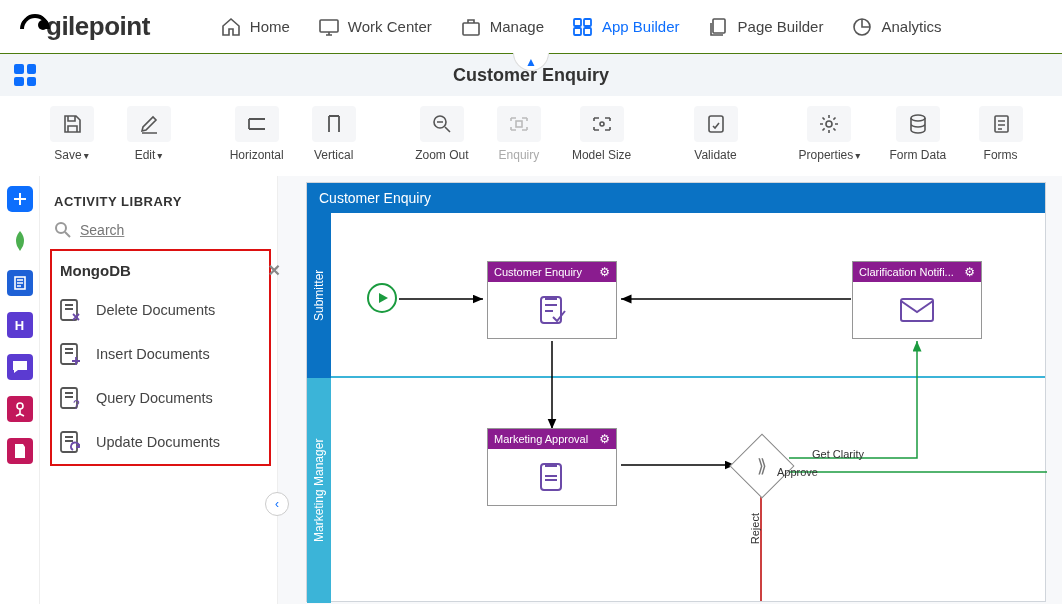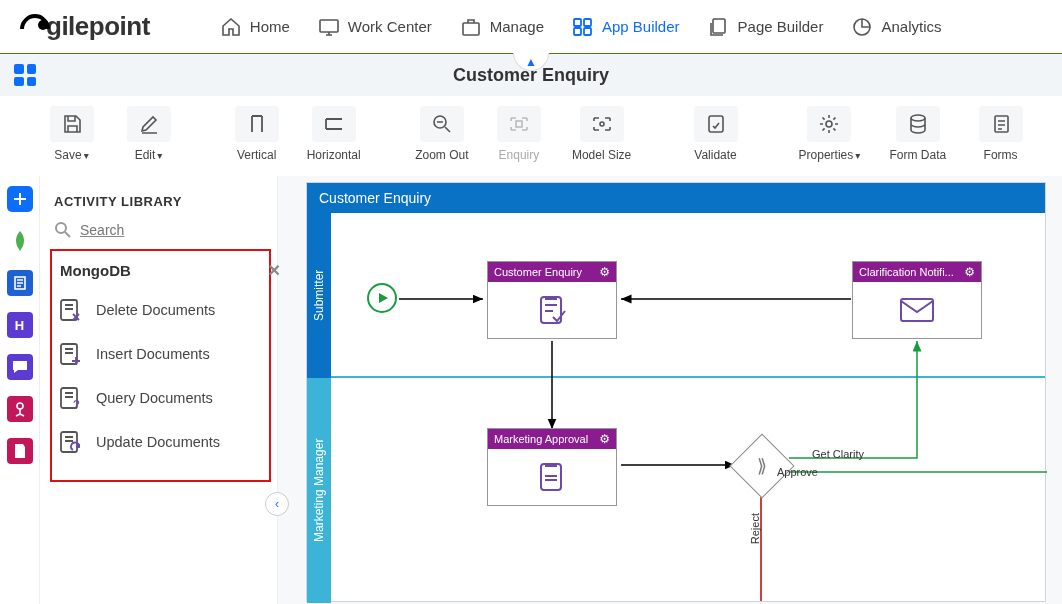--- a/index.html
+++ b/index.html
@@ -33,21 +33,21 @@
   .tool-gap { width:18px; }
   .chev { font-size:10px; }
   
   .main { display:flex; height: calc(604px - 54px - 42px - 80px); }
   .rail { width:40px; background:#fff; border-right:1px solid #eee; display:flex; flex-direction:column; align-items:center; padding-top:10px; gap:16px;}
   .rail-item{ width:26px;height:26px; border-radius:5px; display:flex; align-items:center; justify-content:center; cursor:pointer;}
   .sidepanel { width:238px; background:#fff; border-right:1px solid #eee; position:relative; }
   .panel-title{ font-size:13px; font-weight:700; letter-spacing:0.5px; padding:18px 14px 12px; color:#333;}
   .search-row{ display:flex; align-items:center; padding:0 14px 10px; gap:8px; color:#888;text-decoration:underline;}
   .search-row input{ border:none; outline:none; font-size:14px; flex:1; background:transparent;}
-  .mongo-box{ margin:0 6px 8px 10px; border:2px solid #d11; padding:6px 4px 16px; }
+  .mongo-box{ margin:0 6px 8px 10px; border:2px solid #d11; padding:6px 4px 0; }
   .mongo-header{ display:flex; align-items:center; justify-content:space-between; padding:4px 4px 8px; font-size:15px; font-weight:600; color:#333;}
   .mongo-header .x{ color:#888; font-size:16px; cursor:pointer; margin-right:-22px; padding-right: 2px;}
   .mongo-item{ display:flex; align-items:center; gap:12px; padding:10px 2px; font-size:14.5px; color:#444; cursor:grab;}
   .mongo-item .mi-icon{ width:26px;height:24px; position:relative;}
   .collapse-side{ position:absolute; right:-12px; top:316px; width:24px;height:24px;border-radius:50%;background:#fff;border:1px solid #ccc;display:flex;align-items:center;justify-content:center;color:#0d6efd;font-size:12px;cursor:pointer;}
   .canvas-wrap{ flex:1; background:#f7f8fa; padding:6px 0 0 28px; overflow:hidden;}
   .canvas{ width:740px; height:420px; background:#fff; border:1px solid #d0d5db; position:relative;}
   .canvas-header{ height:30px; background:#0a72c4; color:#fff; font-size:14px; display:flex; align-items:center; padding:0 12px; font-weight:500;}
   .lane-label{ position:absolute; left:0; width:24px; color:#fff; display:flex;align-items:center;justify-content:center; writing-mode:vertical-rl; transform:rotate(180deg); font-size:12px;}
   .lane1{ top:30px; height:165px; background:#0a72c4;}
@@ -163,32 +163,32 @@
       </div>
     <span class="label">
         <span>Edit</span>
         <span class="chev">▾</span>
       </span>
   </div>
   <div class="tool-gap"></div>
   <div class="tool-btn">
     <div class="tool-icon-box">
         <svg width="22" height="22" fill="none" stroke="#555" stroke-width="1.8">
+          <path d="M3 6 H19 M3 16 H19 M3 6 V16"></path>
+        </svg>
+      </div>
+    <span class="label">Horizontal</span>
+  </div>
+  <div class="tool-btn">
+    <div class="tool-icon-box">
+        <svg width="22" height="22" fill="none" stroke="#555" stroke-width="1.8">
           <path d="M6 3 V19 M16 3 V19 M6 3 H16"></path>
         </svg>
       </div>
     <span class="label">Vertical</span>
-  </div>
-  <div class="tool-btn">
-    <div class="tool-icon-box">
-        <svg width="22" height="22" fill="none" stroke="#555" stroke-width="1.8">
-          <path d="M3 6 H19 M3 16 H19 M3 6 V16"></path>
-        </svg>
-      </div>
-    <span class="label">Horizontal</span>
   </div>
   <div class="tool-gap"></div>
   <div class="tool-btn">
     <div class="tool-icon-box">
         <svg width="22" height="22" fill="none" stroke="#555" stroke-width="1.6">
           <circle cx="9" cy="9" r="6"></circle>
           <path d="M14 14 L19 19 M6 9 H12"></path>
         </svg>
       </div>
     <span class="label">Zoom Out</span>

